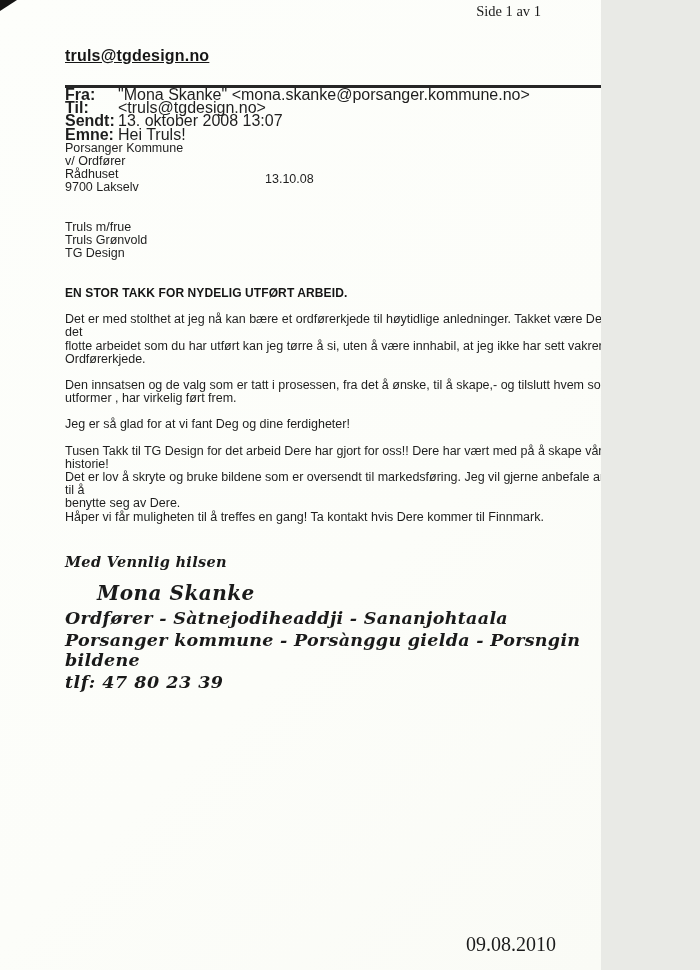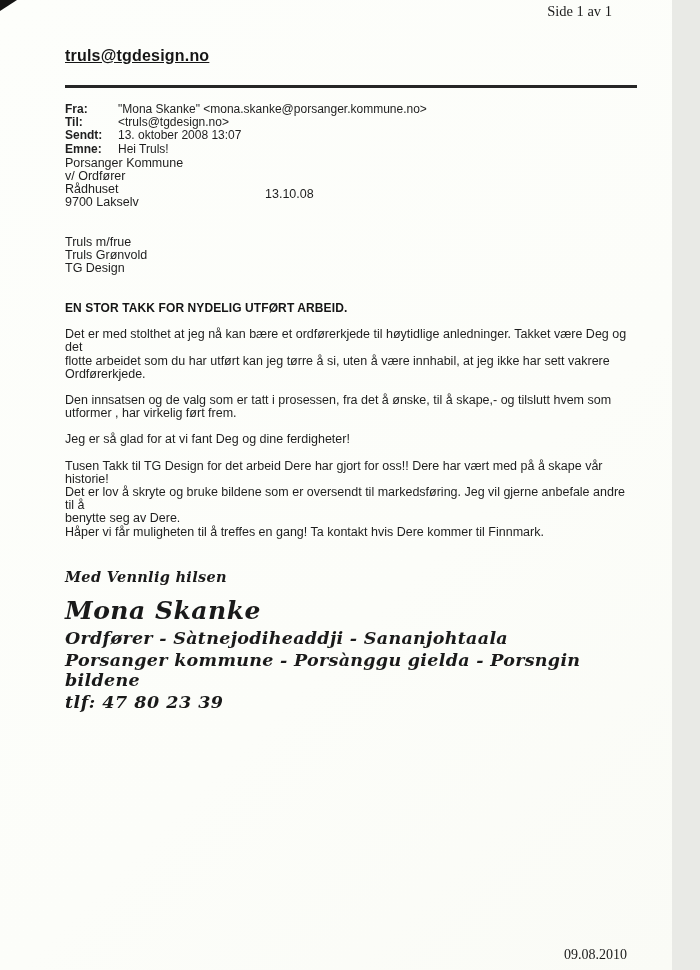--- a/index.html
+++ b/index.html
@@ -3,76 +3,76 @@
 <meta charset="utf-8">
 <style>
   html,body{margin:0;padding:0;}
   body{
     width:700px;height:970px;
     background:#e9eae6;
     font-family:"Liberation Sans",sans-serif;
   }
   .page{
     position:relative;
-    width:672px;height:970px;
+    width:601px;height:970px;
     background:linear-gradient(135deg,#fdfefb 0%,#fcfdf9 60%,#fafbf6 100%);
     overflow:hidden;
     color:#1e1e1e;
   }
   .corner-mark{
     position:absolute;top:0;left:0;
     width:0;height:0;
     border-top:11px solid #141414;
     border-right:17px solid transparent;
   }
   .page-indicator{
     position:absolute;top:3px;right:60px;
     font-family:"Liberation Serif",serif;
     font-size:14.5px;color:#1c1c1c;
   }
   .print-date{
-    position:absolute;bottom:7px;right:45px;
+    position:absolute;bottom:14px;right:45px;
     font-family:"Liberation Serif",serif;
-    font-size:14px;color:#1c1c1c;
+    font-size:20px;color:#1c1c1c;
   }
   .content{
     position:absolute;top:0;left:65px;width:572px;
   }
   .account-header{
     margin-top:47px;
     border-bottom:3px solid #262626;
     padding-bottom:20px;
   }
   .account{
     font-size:16px;font-weight:bold;
     text-decoration:underline;
     letter-spacing:0.2px;
     color:#161616;
   }
-  .meta{margin-top:15px;font-size:12px;line-height:13.2px;}
+  .meta{font-size:16px;line-height:13.2px;}
   .meta-row{display:flex;}
   .meta-label{font-weight:bold;width:53px;flex:0 0 53px;}
   .meta-value{white-space:nowrap;}
   .address-wrap{position:relative;font-size:12.5px;line-height:13.2px;margin-top:1px;}
   .address{white-space:pre-line;}
   .letter-date{position:absolute;left:200px;bottom:8px;}
   .recipient{margin-top:26px;font-size:12.5px;line-height:13.2px;white-space:pre-line;}
   .heading{margin-top:26px;font-size:12px;font-weight:bold;letter-spacing:0.1px;color:#151515;}
   .paragraph{
     margin-top:13px;
     font-size:12.5px;line-height:13.2px;
     white-space:pre-line;
   }
   .signature{margin-top:29px;color:#1a1a1a;}
   .sig-script{
     font-family:"DejaVu Serif","Liberation Serif",serif;
     font-style:italic;font-weight:bold;
   }
   .sig-closing{font-size:14.5px;letter-spacing:0.3px;}
-  .sig-name{font-size:25px;margin-top:11px;letter-spacing:0.5px;}
+  .sig-name{font-size:20px;margin-top:11px;letter-spacing:0.5px;margin-left:32px;}
   .sig-title{font-size:17.5px;margin-top:3px;letter-spacing:0.3px;}
   .sig-org{font-size:17.5px;margin-top:2px;letter-spacing:0.3px;}
   .sig-phone{font-size:17.5px;margin-top:2px;letter-spacing:0.5px;}
 </style>
 </head>
 <body>
 
 <div class="page">
 
   <div class="corner-mark"></div>

